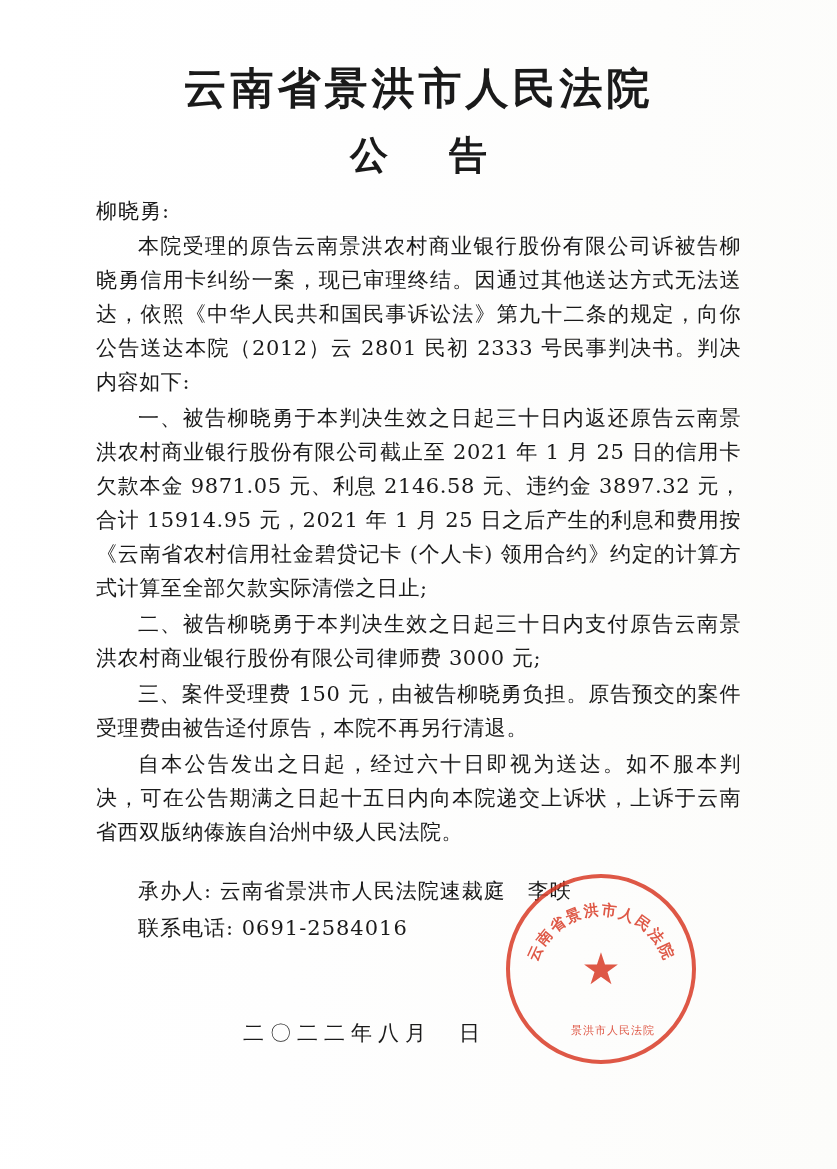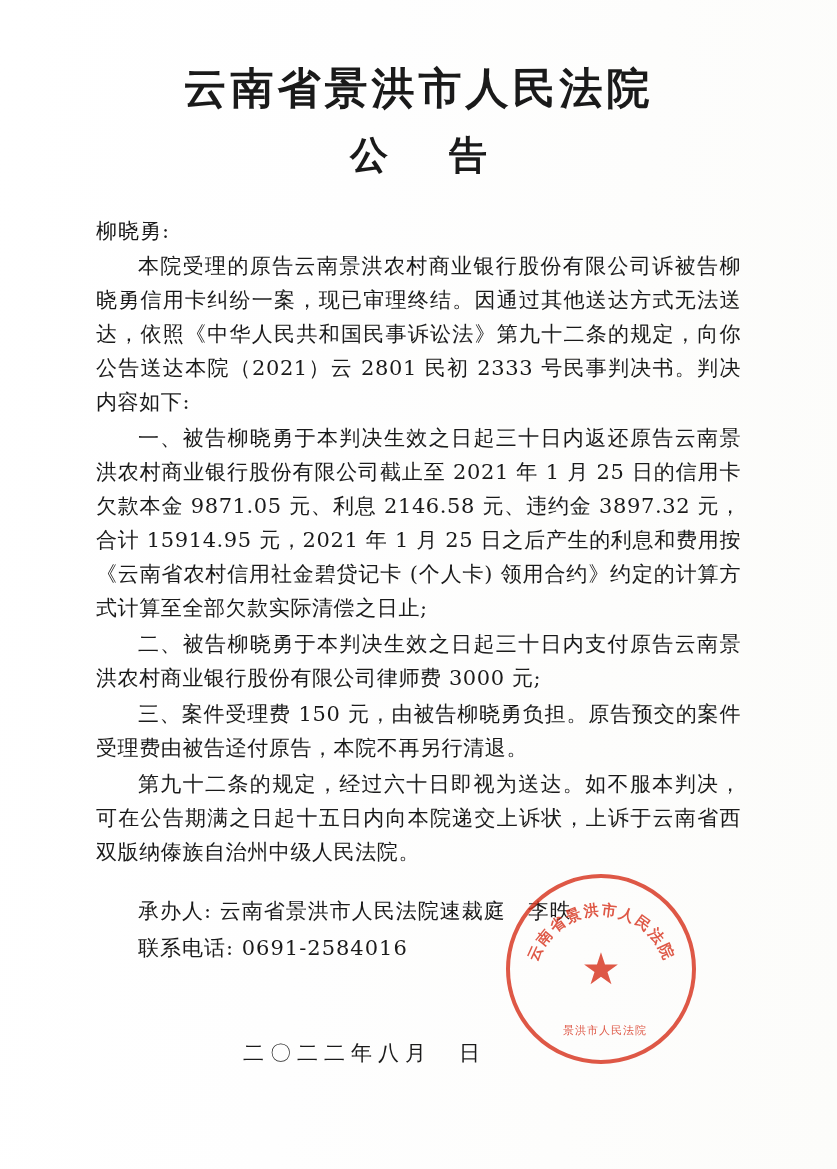--- a/index.html
+++ b/index.html
@@ -46,21 +46,21 @@
   }
   .doc-type {
     font-size: 38px;
     letter-spacing: 24px;
     font-weight: 700;
     margin-top: 14px;
     padding-left: 24px;
   }
   .addressee {
     font-size: 21px;
-    margin: 36px 0 4px 0;
+    margin: 16px 0 4px 0;
     letter-spacing: 1px;
   }
   p.body-par {
     font-size: 21px;
     line-height: 1.62;
     letter-spacing: 0.6px;
     margin: 0 0 2px 0;
     text-align: justify;
     text-indent: 2em;
     text-justify: inter-ideograph;
@@ -112,21 +112,21 @@
   }
   .seal-arc text {
     fill: #d8341f;
     font-size: 15px;
     font-family: "DejaVu Serif", "Liberation Serif", serif;
     letter-spacing: 2px;
     font-weight: 700;
   }
   .seal-bottom {
     position: absolute;
-    left: 4px;
+    left: 12px;
     bottom: 22px;
     width: 100%;
     text-align: center;
     font-size: 11px;
     letter-spacing: 1px;
     color: #d8341f;
   }
 </style>
 </head>
 <body>
@@ -134,25 +134,25 @@
 <div class="page">
   <div class="content">
 
     <div class="title-block">
       <div class="court-title">云南省景洪市人民法院</div>
       <div class="doc-type">公 告</div>
     </div>
 
     <div class="addressee">柳晓勇:</div>
 
-    <p class="body-par">本院受理的原告云南景洪农村商业银行股份有限公司诉被告柳晓勇信用卡纠纷一案，现已审理终结。因通过其他送达方式无法送达，依照《中华人民共和国民事诉讼法》第九十二条的规定，向你公告送达本院（2021）云 2801 民初 2333 号民事判决书。判决内容如下:</p>
+    <p class="body-par">本院受理的原告云南景洪农村商业银行股份有限公司诉被告柳晓勇信用卡纠纷一案，现已审理终结。因通过其他送达方式无法送达，依照《中华人民共和国民事诉讼法》第九十二条的规定，向你公告送达本院（2012）云 2801 民初 2333 号民事判决书。判决内容如下:</p>
     <p class="body-par">一、被告柳晓勇于本判决生效之日起三十日内返还原告云南景洪农村商业银行股份有限公司截止至 2021 年 1 月 25 日的信用卡欠款本金 9871.05 元、利息 2146.58 元、违约金 3897.32 元，合计 15914.95 元，2021 年 1 月 25 日之后产生的利息和费用按《云南省农村信用社金碧贷记卡 (个人卡) 领用合约》约定的计算方式计算至全部欠款实际清偿之日止;</p>
     <p class="body-par">二、被告柳晓勇于本判决生效之日起三十日内支付原告云南景洪农村商业银行股份有限公司律师费 3000 元;</p>
     <p class="body-par">三、案件受理费 150 元，由被告柳晓勇负担。原告预交的案件受理费由被告迳付原告，本院不再另行清退。</p>
-    <p class="body-par">第九十二条的规定，经过六十日即视为送达。如不服本判决，可在公告期满之日起十五日内向本院递交上诉状，上诉于云南省西双版纳傣族自治州中级人民法院。</p>
+    <p class="body-par">自本公告发出之日起，经过六十日即视为送达。如不服本判决，可在公告期满之日起十五日内向本院递交上诉状，上诉于云南省西双版纳傣族自治州中级人民法院。</p>
 
     <div class="signature-block">
       <div>承办人: 云南省景洪市人民法院速裁庭　李昳</div>
       <div>联系电话: 0691-2584016</div>
     </div>
 
     <div class="date-line">二〇二二年八月　日</div>
   </div>
 
   <div class="seal">

